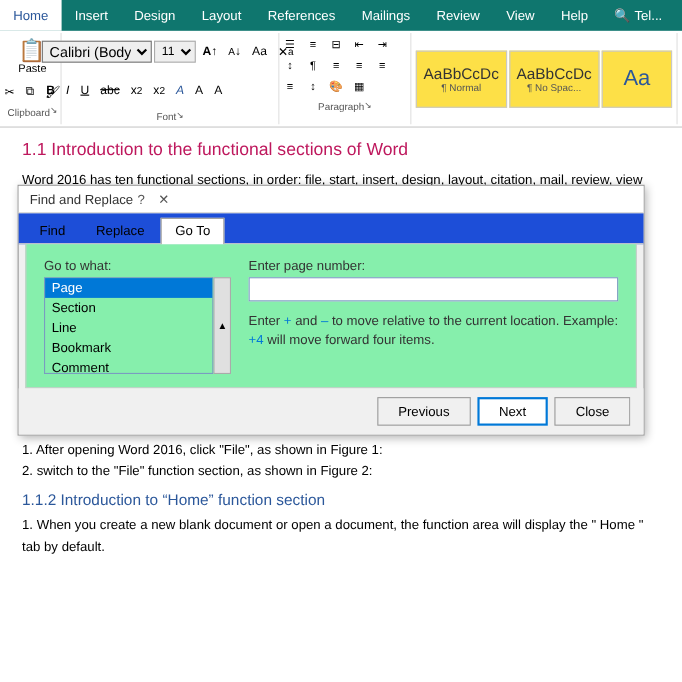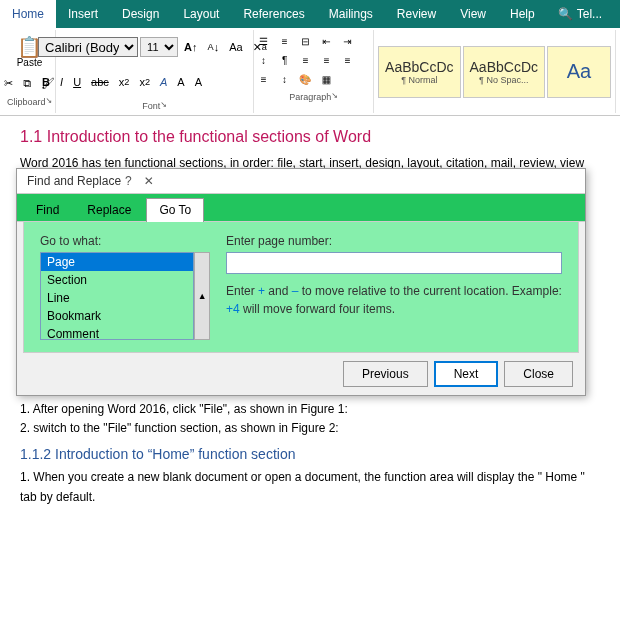--- a/index.html
+++ b/index.html
@@ -120,21 +120,21 @@
       padding: 2px 4px;
       gap: 2px;
       border-right: 1px solid #e0e0e0;
     }
 
     .style-box {
       border: 1px solid #c8c8c8;
       padding: 2px 6px;
       font-size: 11px;
       cursor: pointer;
-      background: #fef9c3;
+      background: #fde047;
       height: 52px;
       display: flex;
       flex-direction: column;
       align-items: center;
       justify-content: center;
       min-width: 64px;
     }
     .style-preview-text { font-size: 14px; color: #333; }
     .style-label { font-size: 9px; color: #555; }
 
@@ -209,21 +209,21 @@
       background: transparent;
       border: none;
       cursor: pointer;
       font-size: 12px;
       color: #555;
       padding: 0 4px;
     }
 
     .dialog-tabs {
       display: flex;
-      background: #22c55e;
+      background: #1d4ed8;
       border-bottom: 1px solid #ccc;
       padding: 4px 6px 0;
       gap: 0;
     }
 
     .dialog-tab {
       padding: 4px 12px;
       font-size: 12px;
       cursor: pointer;
       border: 1px solid transparent;

